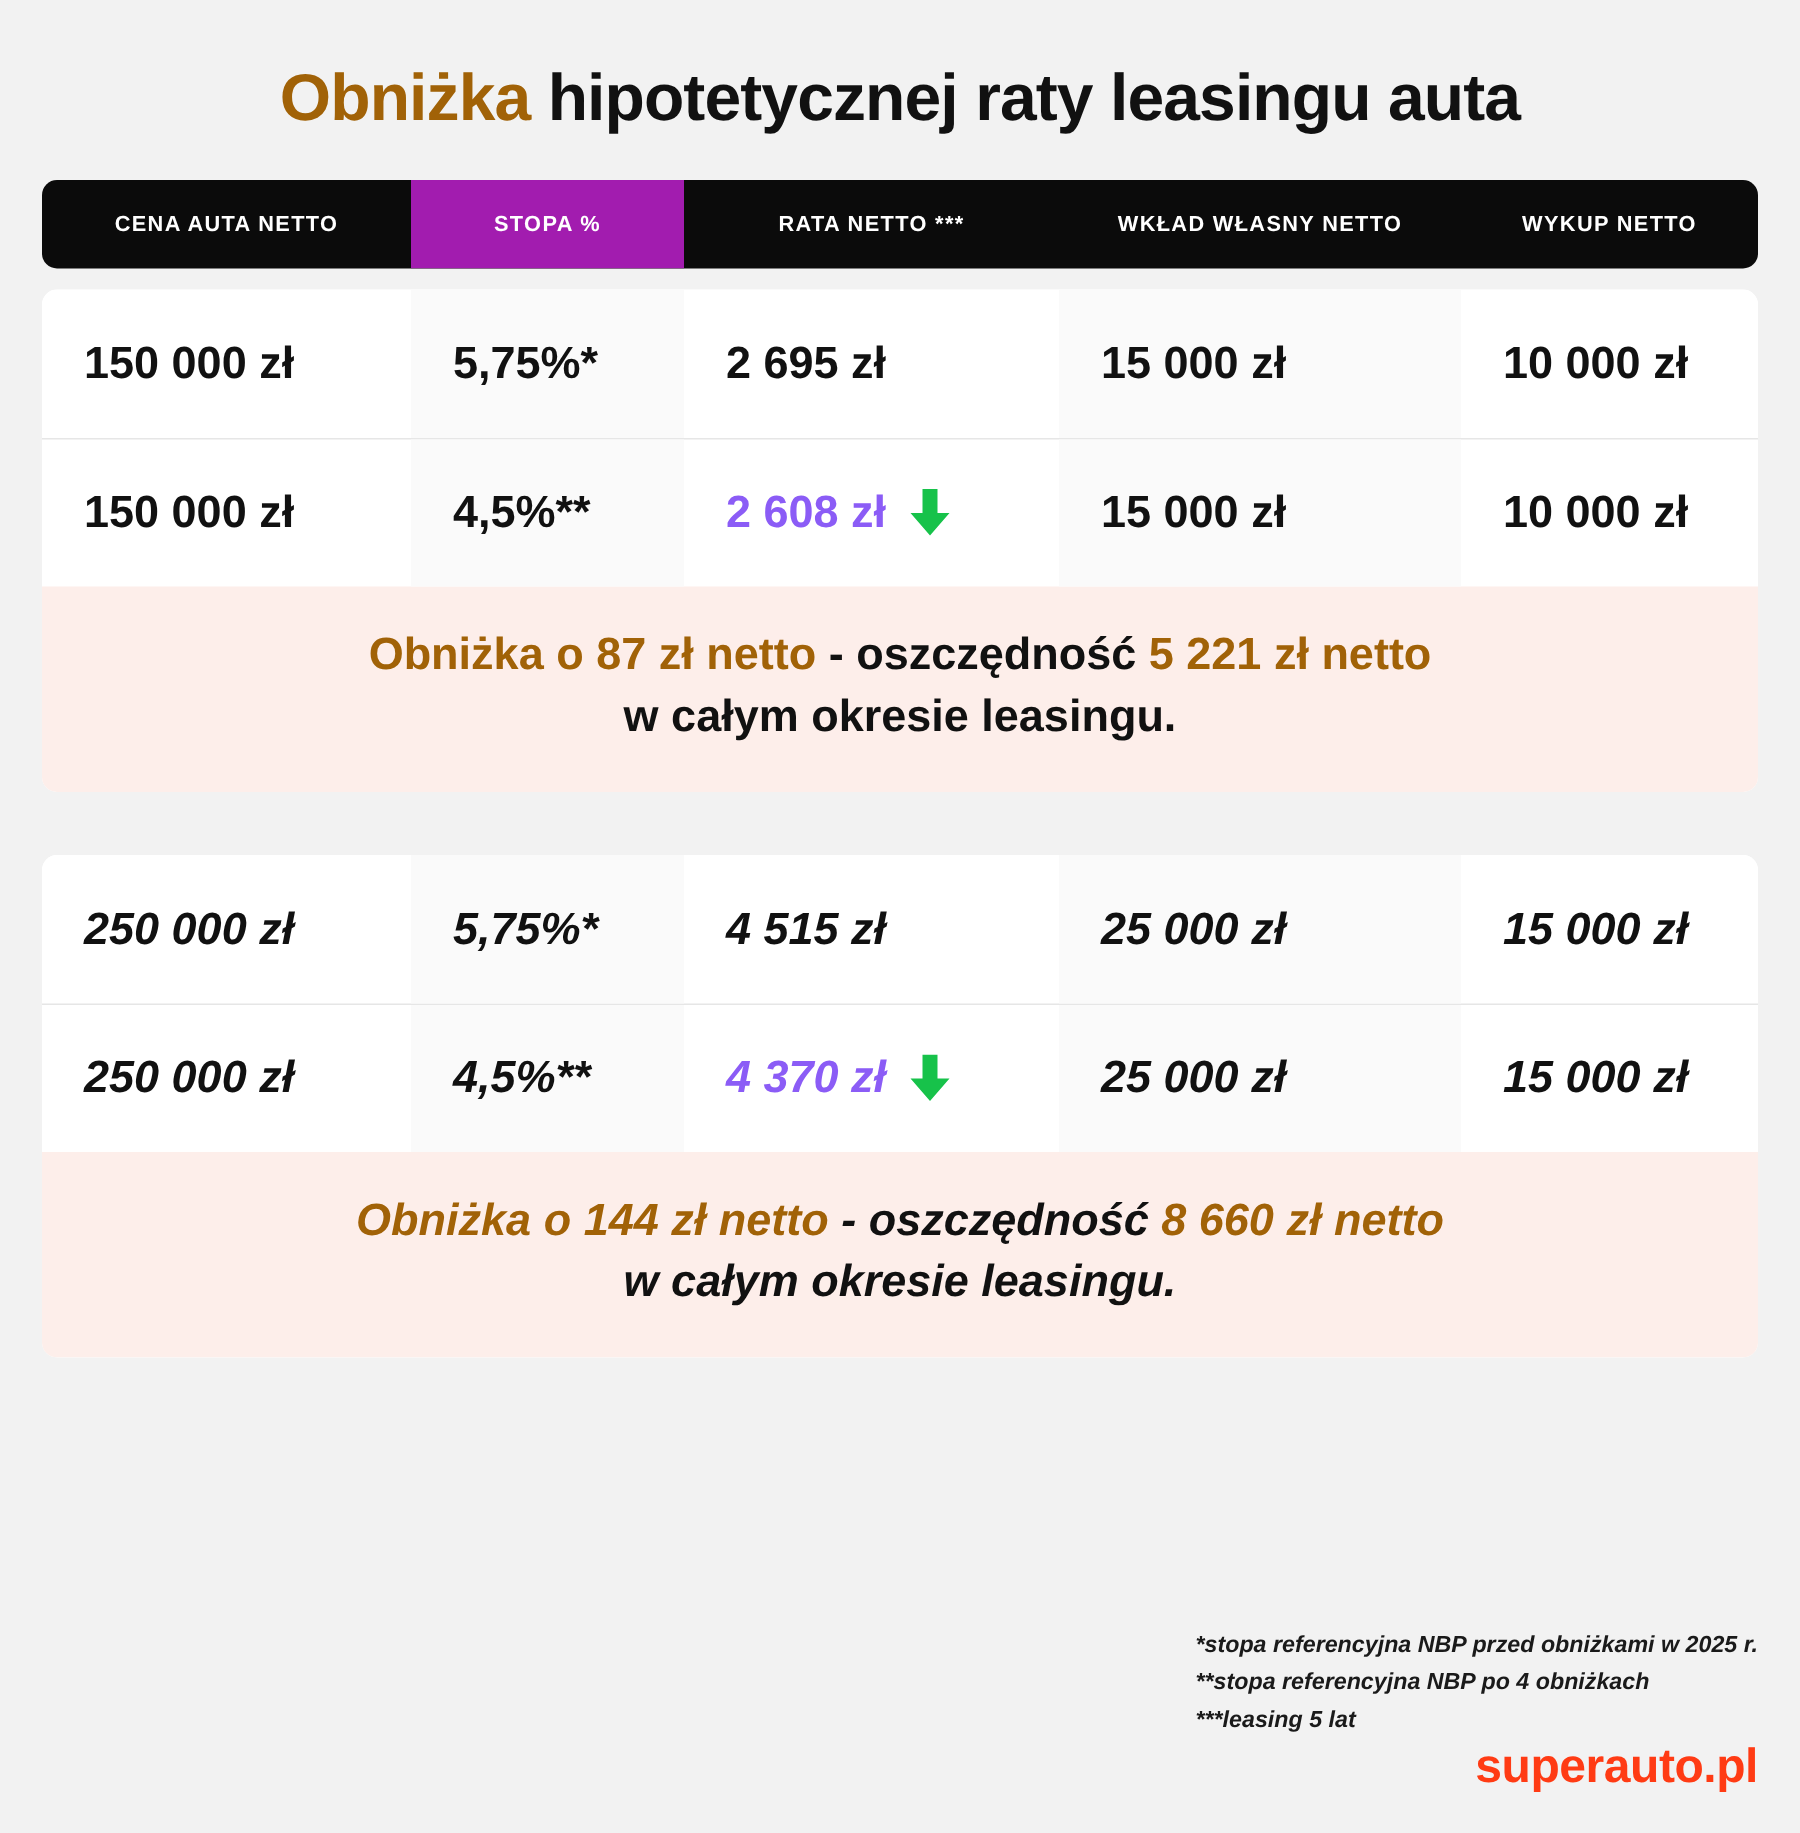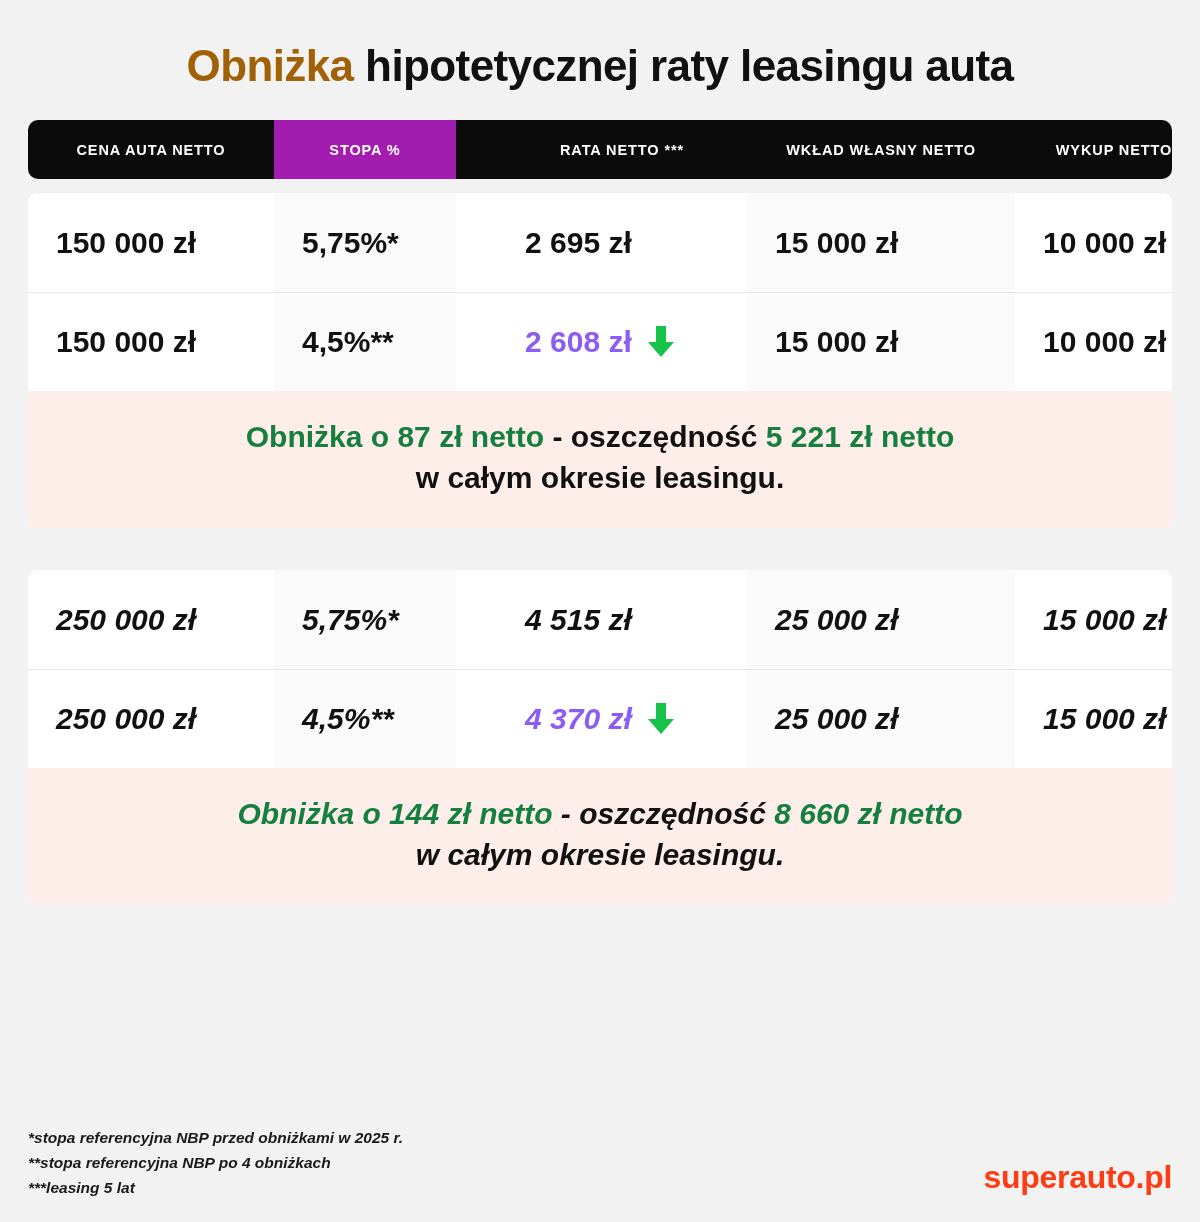--- a/index.html
+++ b/index.html
@@ -55,21 +55,21 @@
     letter-spacing: 0.9px;
     text-transform: uppercase;
     text-align: center;
     padding: 0 6px;
   }
   .th.stopa { background: #a21caf; }
 
   
   .c1 { flex: 0 0 246px; }
   .c2 { flex: 0 0 182px; }
-  .c3 { flex: 0 0 250px; margin-left: 41px; }
+  .c3 { flex: 0 0 250px; }
   .c4 { flex: 0 0 268px; }
   .c5 { flex: 0 0 198px; }
 
   
   .block {
     margin-top: 14px;
     border-radius: 10px;
     overflow: hidden;
     background: #ffffff;
   }
@@ -112,31 +112,32 @@
     font-size: 30px;
     font-weight: bold;
     line-height: 1.35;
   }
   .summary .l2 {
     font-size: 30px;
     font-weight: bold;
     line-height: 1.35;
     text-align: center;
   }
-  .summary .red { color: #15803d; }
+  .summary .red { color: #a16207; }
 
   
   .footer {
     position: absolute;
     left: 28px;
     right: 28px;
     bottom: 22px;
     display: flex;
     align-items: flex-end;
-    justify-content: space-between;
+    justify-content: center;
+    flex-direction: column;
   }
   .notes {
     font-size: 15.5px;
     font-style: italic;
     font-weight: bold;
     line-height: 1.62;
     color: #1a1a1a;
   }
   .brand {
     font-size: 32px;

